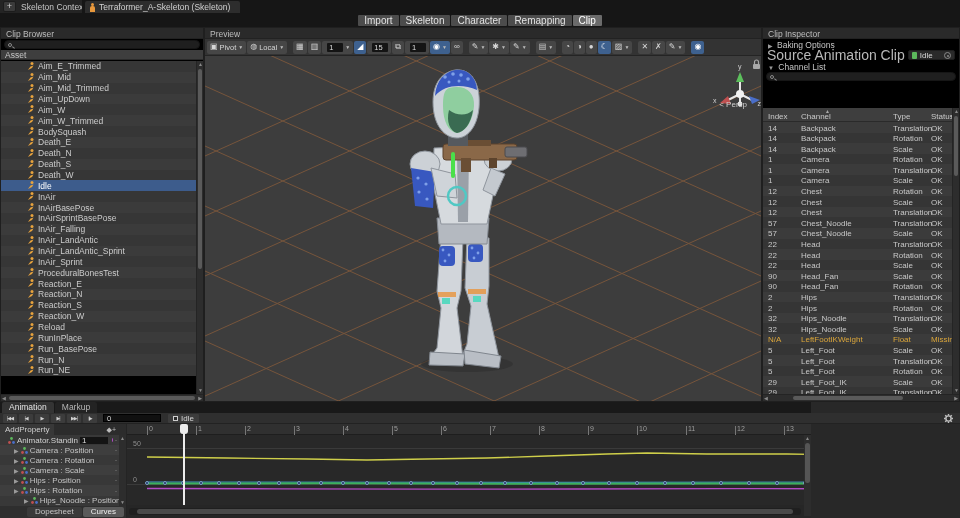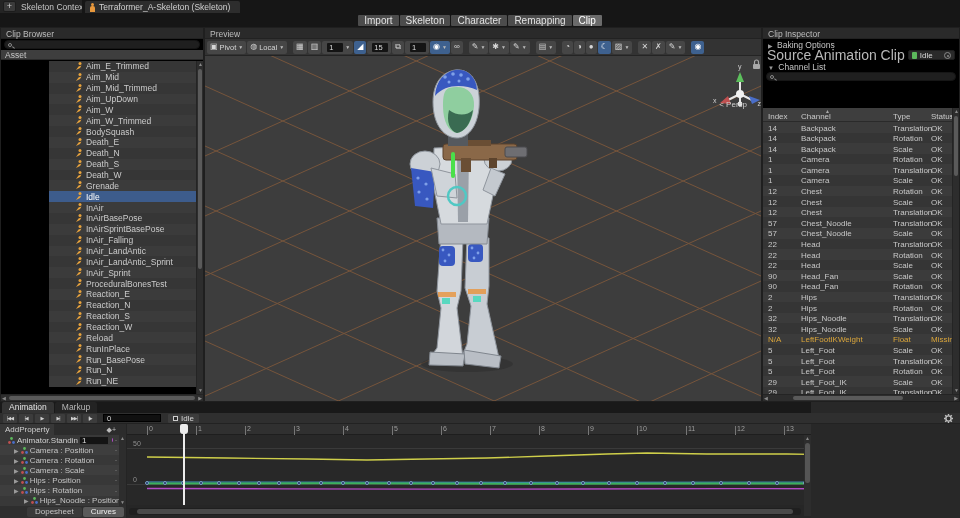--- a/index.html
+++ b/index.html
@@ -30,21 +30,21 @@
   .mag { position:absolute; left:3px; top:1.5px; width:4px; height:4px; border:1px solid #8a8a8a; border-radius:50%; }
   .mag::after { content:""; position:absolute; left:3px; top:3px; width:3px; height:1px; background:#8a8a8a; transform:rotate(40deg); }
   .vscroll { position:absolute; top:0; bottom:0; width:7px; background:#2d2d2d; border-left:1px solid #242424; }
   .vscroll .thumb { position:absolute; left:1px; right:1px; background:#5a5a5a; border-radius:3px; }
   .hscroll { position:absolute; left:0; right:0; height:7px; background:#2d2d2d; border-top:1px solid #242424; }
   .hscroll .thumb { position:absolute; top:1px; bottom:1px; background:#5a5a5a; border-radius:3px; }
   .scroll-arrow { color:#8a8a8a; font-size:5px; line-height:7px; position:absolute; }
   
   .clip-browser { left:0; width:204px; }
   .asset-header { height:10px; background:#3e3e3e; border-bottom:1px solid #2b2b2b; font-size:8.5px; color:#c6c6c6; padding-left:4px; }
-  .clip-list { position:absolute; left:0; right:7px; top:33px; bottom:7px; overflow:hidden;margin-left:48px; }
+  .clip-list { position:absolute; left:0; right:7px; top:33px; bottom:7px; overflow:hidden; }
   .clip-row { height:10.87px; display:flex; align-items:center; padding-left:26px; gap:3px; font-size:8.5px; color:#cccccc; white-space:nowrap; }
   .clip-row:nth-child(even) { background:#3b3b3b; }
   .clip-row:nth-child(odd) { background:#363636; }
   .clip-row.selected { background:#3d5c8c; color:#ffffff; }
   .clip-icon { flex:0 0 auto; }
   
   .preview { left:204px; width:558px; }
   .pv-toolbar { height:17px; background:#333333; border-bottom:1px solid #242424; display:flex; align-items:center; gap:1px; padding:0 2px; overflow:hidden; }
   .tb-btn { height:13px; background:#464646; border-radius:2px; display:flex; align-items:center; gap:2px; padding:0 3px; font-size:7.5px; color:#d6d6d6; white-space:nowrap; }
   .tb-btn.active { background:#3e618f; color:#fff; }
@@ -242,27 +242,20 @@
         </div>
 
         <div class="clip-row">
           <svg class="clip-icon" width="8" height="9" viewBox="0 0 8 9">
             <circle cx="5" cy="1.6" r="1.5" fill="#e8a33d"></circle>
             <path d="M1 8 L3.5 4.5 L6.5 3.5 L5 6 Z" fill="#e8a33d"></path>
           </svg>
           <span>Death_W</span>
         </div>
 
-        <div class="clip-row">
-          <svg class="clip-icon" width="8" height="9" viewBox="0 0 8 9">
-            <circle cx="5" cy="1.6" r="1.5" fill="#e8a33d"></circle>
-            <path d="M1 8 L3.5 4.5 L6.5 3.5 L5 6 Z" fill="#e8a33d"></path>
-          </svg>
-          <span>Grenade</span>
-        </div>
 
         <div class="clip-row selected">
           <svg class="clip-icon" width="8" height="9" viewBox="0 0 8 9">
             <circle cx="5" cy="1.6" r="1.5" fill="#e8a33d"></circle>
             <path d="M1 8 L3.5 4.5 L6.5 3.5 L5 6 Z" fill="#e8a33d"></path>
           </svg>
           <span>Idle</span>
         </div>
 
         <div class="clip-row">

